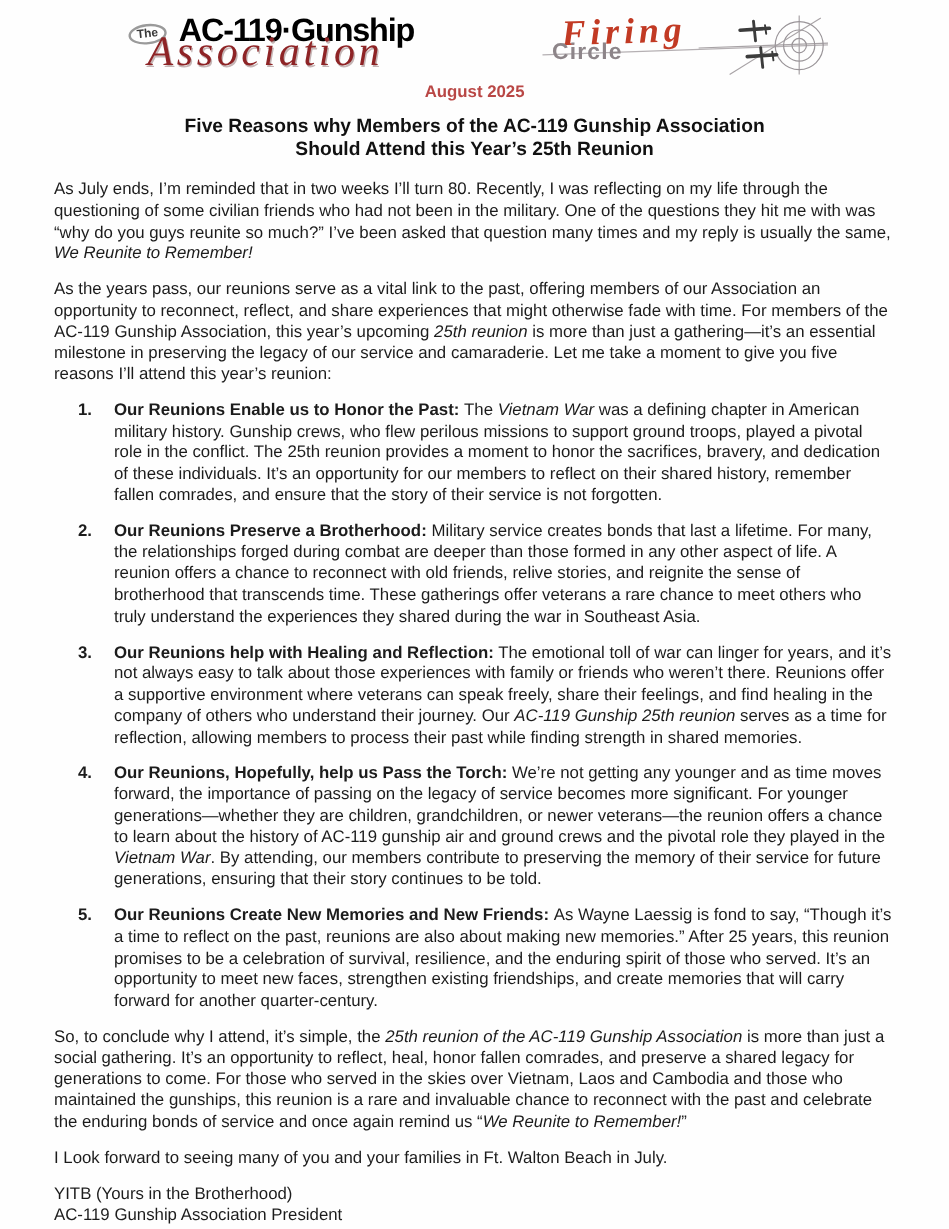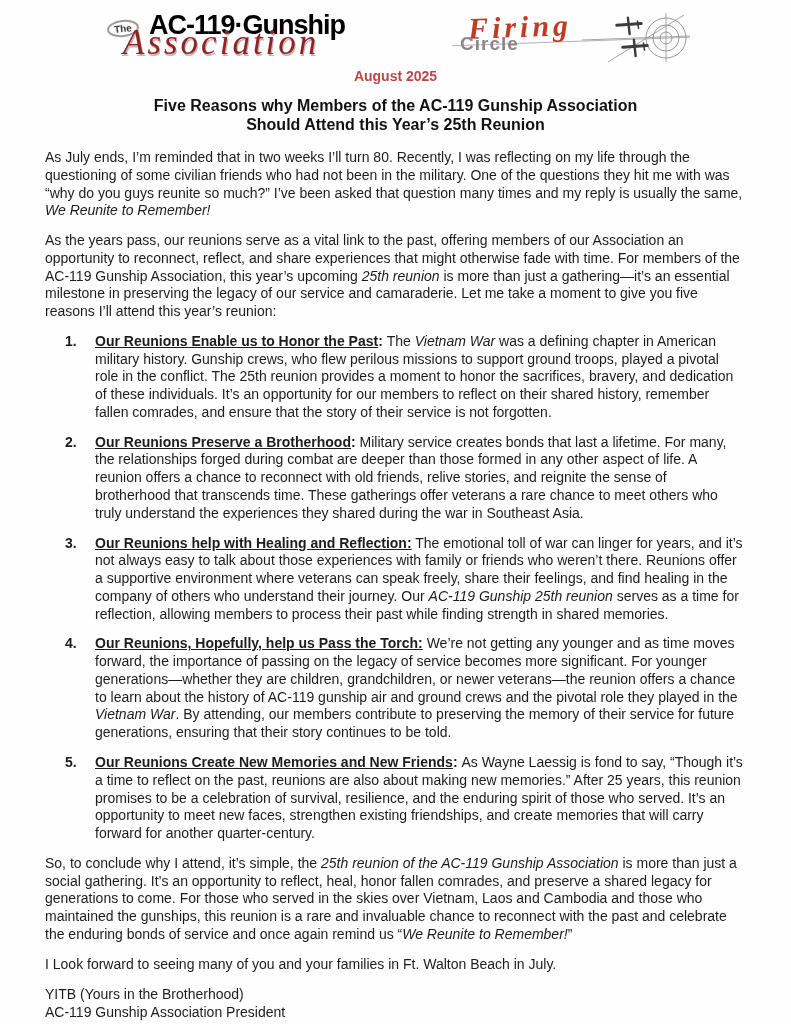--- a/index.html
+++ b/index.html
@@ -65,21 +65,21 @@
   }
 
   
   .para{font-size:14px;line-height:1.27;margin:0 0 12px 0;}
   .reasons{margin:0 0 2px 0;}
   .li{display:flex;margin-bottom:12px;font-size:14px;line-height:1.27;}
   .num{flex:none;width:30px;margin-left:20px;font-weight:bold;}
   .li-text{flex:1;}
   .signature{font-size:14px;line-height:1.27;margin-top:13px;}
   .signature div{margin:0;}
-  span.u{text-decoration:underline;margin-top:18px;}
+  span.u{margin-top:18px;}
   span.b{font-weight:bold;}
   span.i{font-style:italic;}
 </style>
 </head>
 <body>
 
 <div class="page">
 
   <div class="header">
 

